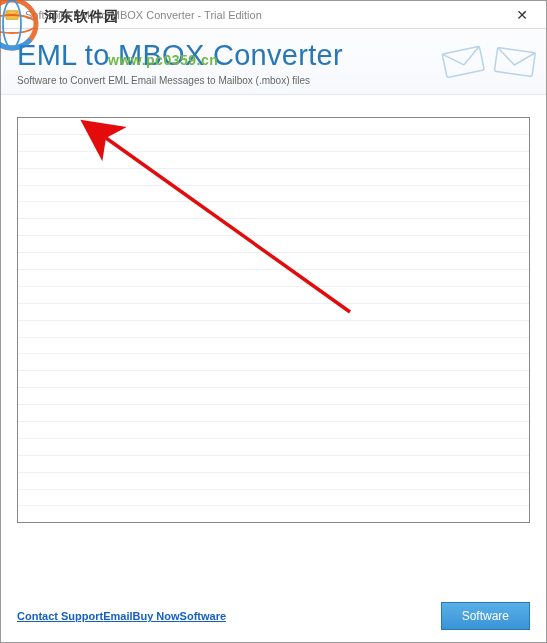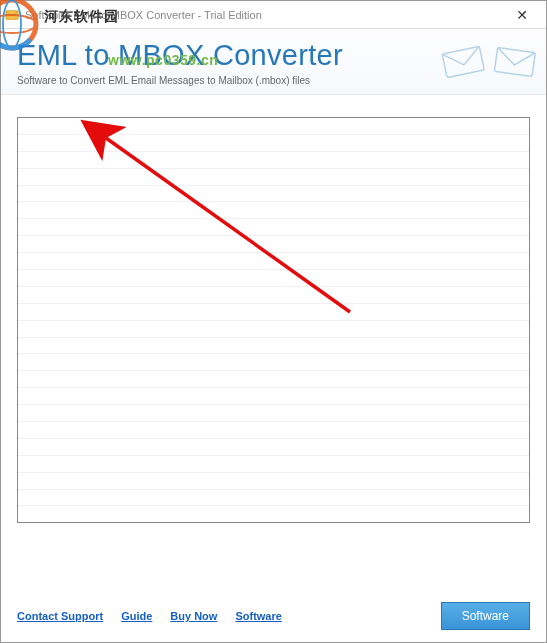--- a/index.html
+++ b/index.html
@@ -19,21 +19,21 @@
     .watermark-text { position: absolute; left: 44px; top: 8px; font-size: 14px; font-weight: 700; color: #333; z-index: 50; pointer-events: none; letter-spacing: 1px; }
     .watermark-url { position: absolute; left: 108px; top: 52px; font-size: 14px; color: #74b84a; font-weight: 700; z-index: 50; pointer-events: none; letter-spacing: 0.5px; }
     .buttonbar { padding: 12px 16px 8px; display: flex; gap: 12px; }
     .btn { background: linear-gradient(180deg, #f9f9f9 0%, #ececec 100%); border: 1px solid #999; font-size: 11px; color: #333; padding: 5px 12px; cursor: pointer; outline: 1px solid #ccc; outline-offset: -2px; }
     .btn.b1 { width: 160px; }
     .btn.b2 { width: 196px; }
     .btn.sp { margin-left: auto; width: 100px; }
     .listarea { margin: 22px 16px 0; border: 1px solid #888; height: 406px; background: #fff; overflow: hidden; position: relative; }
     .rowline { height: 16.9px; border-bottom: 1px solid #eef0f3; }
     .arrow { position: absolute; left: 80px; top: 112px; z-index: 40; pointer-events: none; }
-    .footer { margin-top: auto; padding: 10px 16px 12px; display: flex; align-items: center; gap: 18px; }
+    .footer { margin-top: auto; padding: 10px 16px 12px; display: flex; align-items: center; }
     .flink { font-size: 11px; color: #1560c0; text-decoration: underline; font-weight: 700; cursor: pointer; }
     .convert-btn { margin-left: auto; background: linear-gradient(180deg, #58b0e8 0%, #3a93d6 100%); border: 1px solid #2a78b3; color: #fff; font-size: 12px; padding: 6px 20px; cursor: pointer; }
   </style>
 </head>
 <body>
 
 <div class="window">
 
   <div class="titlebar">
     <span class="titlebar-icon">
@@ -88,21 +88,21 @@
       <div class="rowline"></div>
       <div class="rowline"></div>
     <div class="rowline"></div>
       <div class="rowline"></div>
       <div class="rowline"></div>
       <div class="rowline"></div>
   </div>
 
   <div class="footer">
     <a class="flink">Contact Support</a>
-    <a class="flink">Guide</a>
+    <a class="flink">Email</a>
     <a class="flink">Buy Now</a>
     <a class="flink">Software</a>
     <button class="convert-btn">Software</button>
   </div>
 
 </div>
 
 <div class="watermark-logo">
   <svg width="60" height="60" viewBox="0 0 60 60">
     <circle cx="30" cy="30" r="24" fill="none" stroke="#e65c1a" stroke-width="5"></circle>

